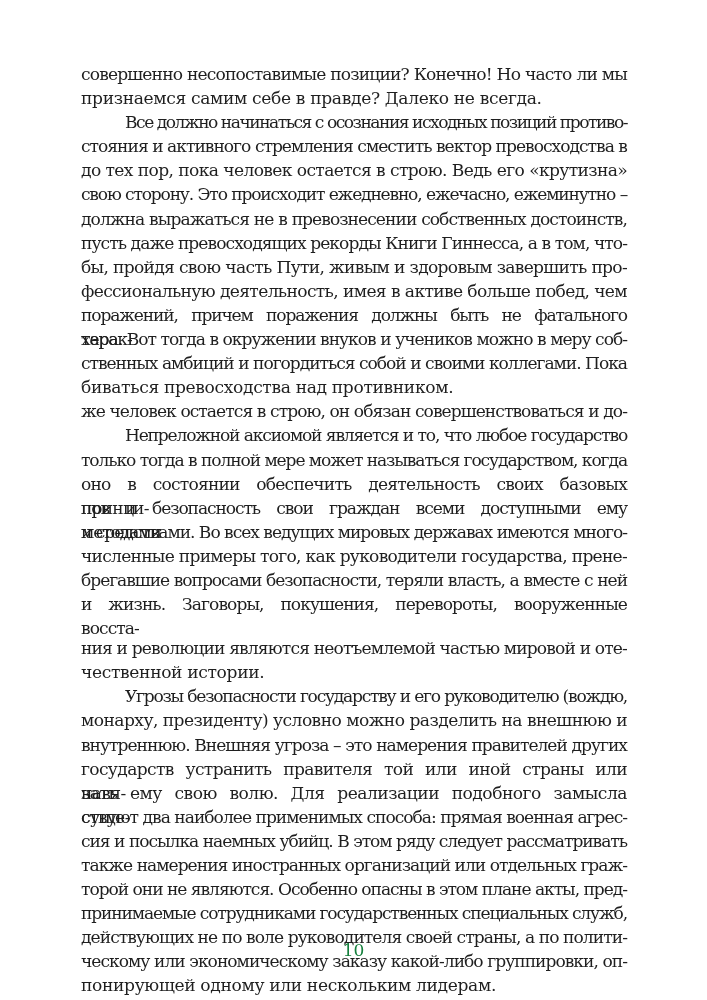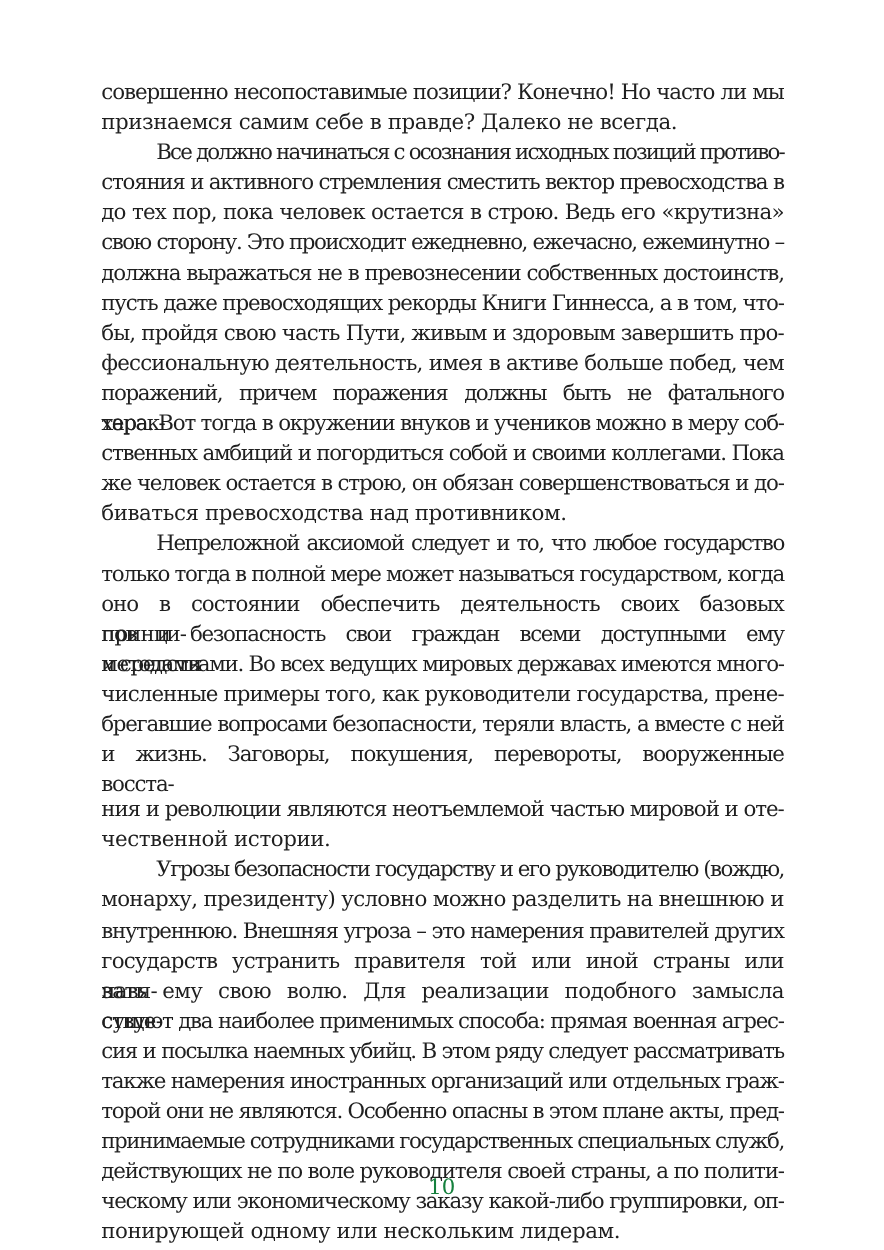--- a/index.html
+++ b/index.html
@@ -75,26 +75,26 @@
     <span class="line" style="letter-spacing: -1px;"><span class="line-inner" style="white-space: normal; width: 546px;">стояния и активного стремления сместить вектор превосходства в</span></span>
     <span class="line" style="letter-spacing: -0.65px;"><span class="line-inner" style="white-space: normal; width: 546px;">до тех пор, пока человек остается в строю. Ведь его «крутизна»</span></span>
     <span class="line" style="letter-spacing: -1.2px;"><span class="line-inner" style="white-space: normal; width: 546px;">свою сторону. Это происходит ежедневно, ежечасно, ежеминутно –</span></span>
     <span class="line" style="letter-spacing: -0.95px;"><span class="line-inner" style="white-space: normal; width: 546px;">должна выражаться не в превознесении собственных достоинств,</span></span>
     <span class="line" style="letter-spacing: -0.95px;"><span class="line-inner" style="white-space: normal; width: 546px;">пусть даже превосходящих рекорды Книги Гиннесса, а в том, что-</span></span>
     <span class="line" style="letter-spacing: -0.7px;"><span class="line-inner" style="white-space: normal; width: 546px;">бы, пройдя свою часть Пути, живым и здоровым завершить про-</span></span>
     <span class="line" style="letter-spacing: -0.65px;"><span class="line-inner" style="white-space: normal; width: 546px;">фессиональную деятельность, имея в активе больше побед, чем</span></span>
     <span class="line" style="letter-spacing: -1.15px;"><span class="line-inner" style="white-space: normal; width: 546px;">поражений, причем поражения должны быть не фатального харак-</span></span>
     <span class="line" style="letter-spacing: -1px;"><span class="line-inner" style="white-space: normal; width: 546px;">тера. Вот тогда в окружении внуков и учеников можно в меру соб-</span></span>
     <span class="line" style="letter-spacing: -1.05px;"><span class="line-inner" style="white-space: normal; width: 546px;">ственных амбиций и погордиться собой и своими коллегами. Пока</span></span>
+    <span class="line last"><span class="line-inner" style="white-space: normal; width: 546px;">биваться превосходства над противником.</span></span>
     <span class="line" style="letter-spacing: -0.95px;"><span class="line-inner" style="white-space: normal; width: 546px;">же человек остается в строю, он обязан совершенствоваться и до-</span></span>
-    <span class="line last"><span class="line-inner" style="white-space: normal; width: 546px;">биваться превосходства над противником.</span></span>
   </div>
 
   <div class="paragraph">
-    <span class="line first" style="letter-spacing: -1.2px;"><span class="line-inner" style="white-space: normal; width: 524px;">Непреложной аксиомой следует и то, что любое государство</span></span>
+    <span class="line first" style="letter-spacing: -1.2px;"><span class="line-inner" style="white-space: normal; width: 524px;">Непреложной аксиомой является и то, что любое государство</span></span>
     <span class="line" style="letter-spacing: -1.1px;"><span class="line-inner" style="white-space: normal; width: 546px;">только тогда в полной мере может называться государством, когда</span></span>
     <span class="line" style="letter-spacing: -0.8px;"><span class="line-inner" style="white-space: normal; width: 546px;">оно в состоянии обеспечить деятельность своих базовых принци-</span></span>
     <span class="line" style="letter-spacing: -1.1px;"><span class="line-inner" style="white-space: normal; width: 546px;">пов и безопасность свои граждан всеми доступными ему методами</span></span>
     <span class="line" style="letter-spacing: -1.05px;"><span class="line-inner" style="white-space: normal; width: 546px;">и средствами. Во всех ведущих мировых державах имеются много-</span></span>
     <span class="line" style="letter-spacing: -0.75px;"><span class="line-inner" style="white-space: normal; width: 546px;">численные примеры того, как руководители государства, прене-</span></span>
     <span class="line" style="letter-spacing: -1.05px;"><span class="line-inner" style="white-space: normal; width: 546px;">брегавшие вопросами безопасности, теряли власть, а вместе с ней</span></span>
     <span class="line" style="letter-spacing: -0.95px;"><span class="line-inner" style="white-space: normal; width: 546px;">и жизнь. Заговоры, покушения, перевороты, вооруженные восста-</span></span>
     <span class="line" style="letter-spacing: -0.85px; margin-top: 20px;"><span class="line-inner" style="white-space: normal; width: 546px;">ния и революции являются неотъемлемой частью мировой и оте-</span></span>
     <span class="line last"><span class="line-inner" style="white-space: normal; width: 546px;">чественной истории.</span></span>
   </div>

